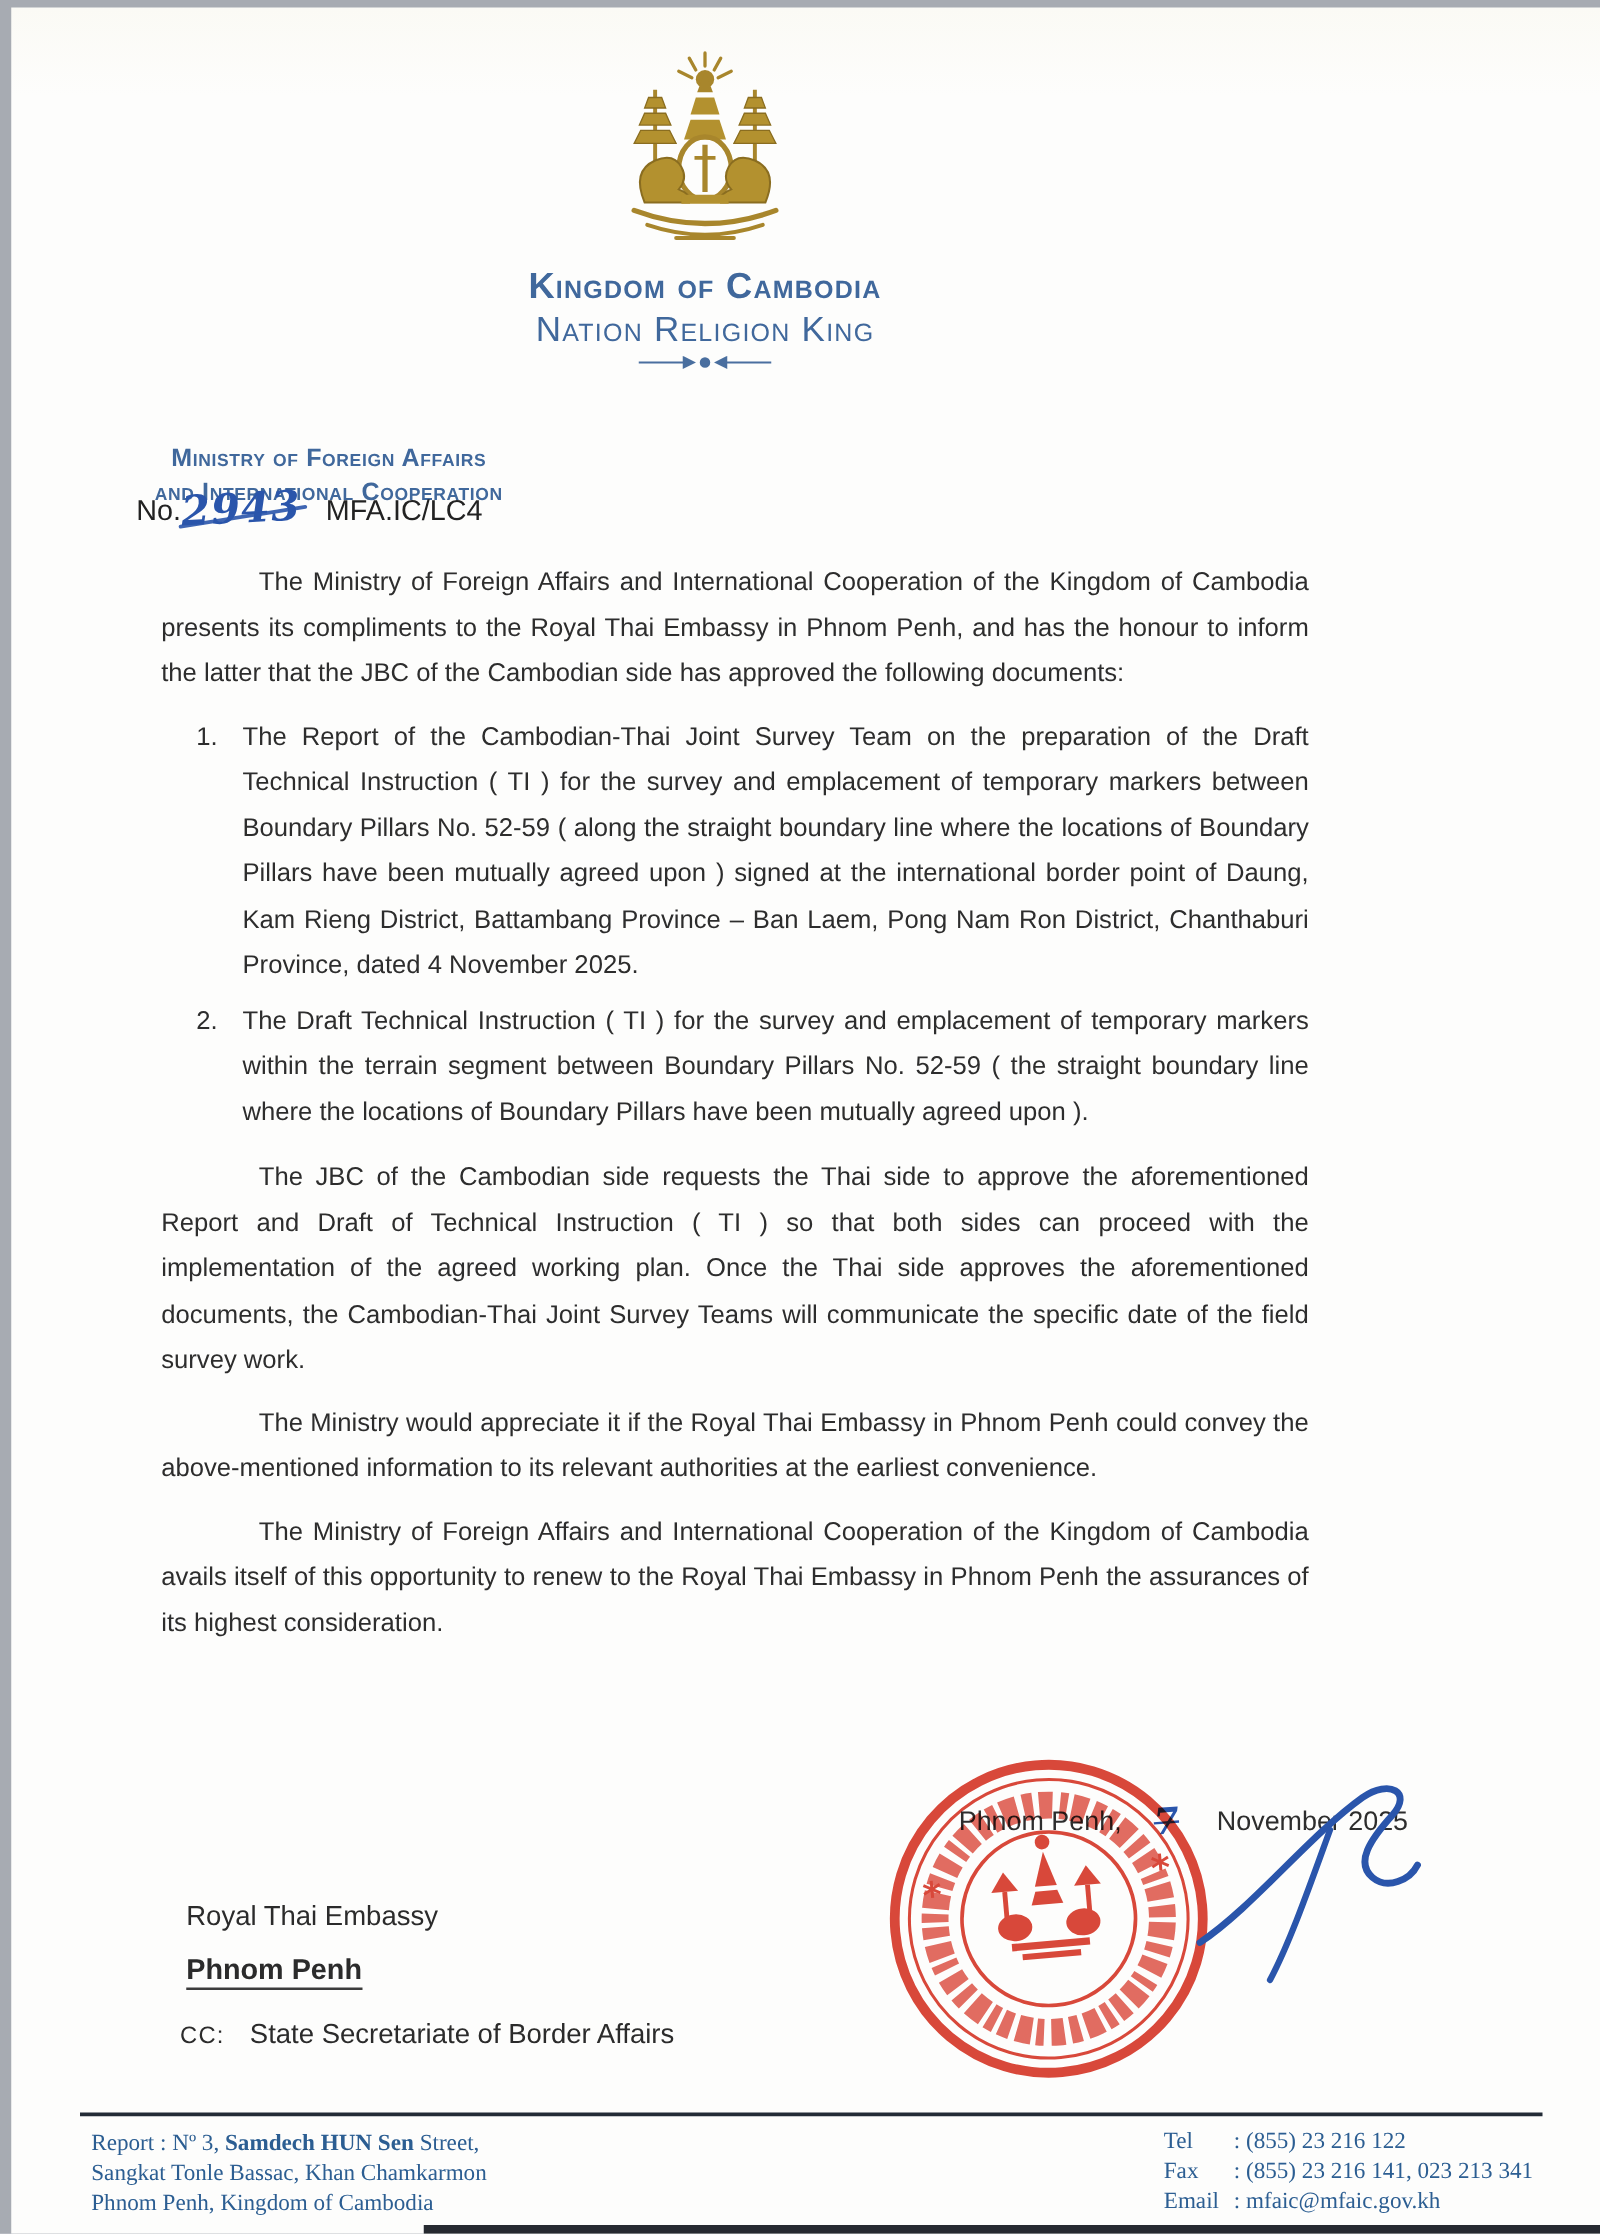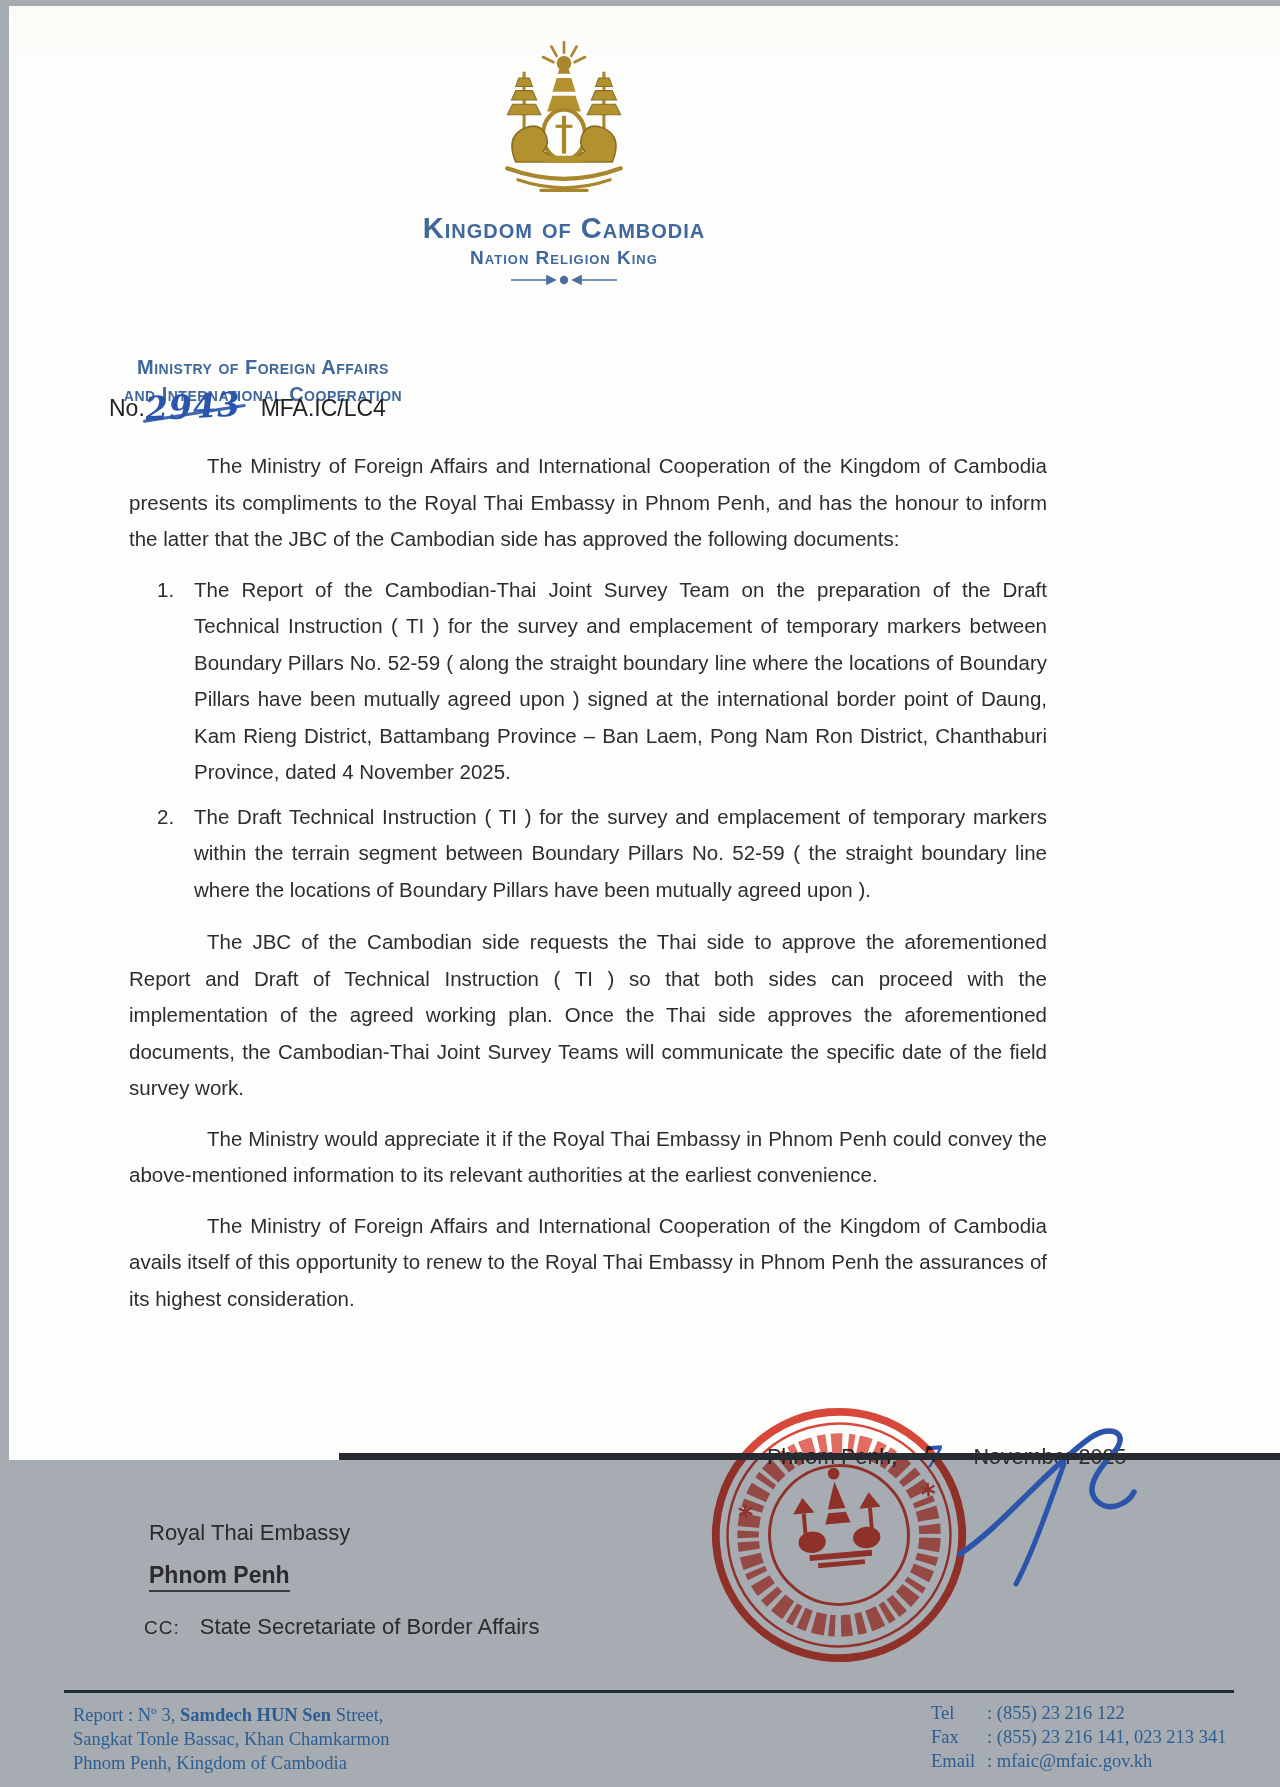--- a/index.html
+++ b/index.html
@@ -3,32 +3,32 @@
 <meta charset="utf-8">
 <style>
   html,body{margin:0;padding:0;}
   body{
     width:1280px;height:1787px;position:relative;
     background:#a7abb2;
     font-family:"Liberation Sans", sans-serif;
     overflow:hidden;
   }
   .page{
-    position:absolute;left:9px;top:6px;width:1271px;height:1454px;
+    position:absolute;left:9px;top:6px;width:1271px;height:1781px;
     background:linear-gradient(180deg,#fbfaf5 0%,#fdfdfc 4%,#fdfdfc 100%);
   }
   
   .masthead{position:absolute;top:30px;left:0;width:1110px;text-align:center;}
   .emblem{display:inline-block;width:170px;height:168px;}
   .kingdom{
     font-variant:small-caps;font-weight:bold;font-size:29px;letter-spacing:1px;
     color:#40689c;margin-top:4px;
   }
   .motto{
-    font-variant:small-caps;font-weight:bold;font-size:19px;letter-spacing:1px;
+    font-variant:small-caps;font-weight:normal;font-size:28px;letter-spacing:1px;
     color:#40689c;margin-top:2px;
   }
   .ornament{margin-top:3px;color:#4a6f9f;}
   
   .ministry{
     position:absolute;top:348px;left:60px;width:388px;text-align:center;
     font-variant:small-caps;font-weight:bold;font-size:20px;line-height:27px;
     color:#40689c;letter-spacing:0.5px;
   }
   .refline{

